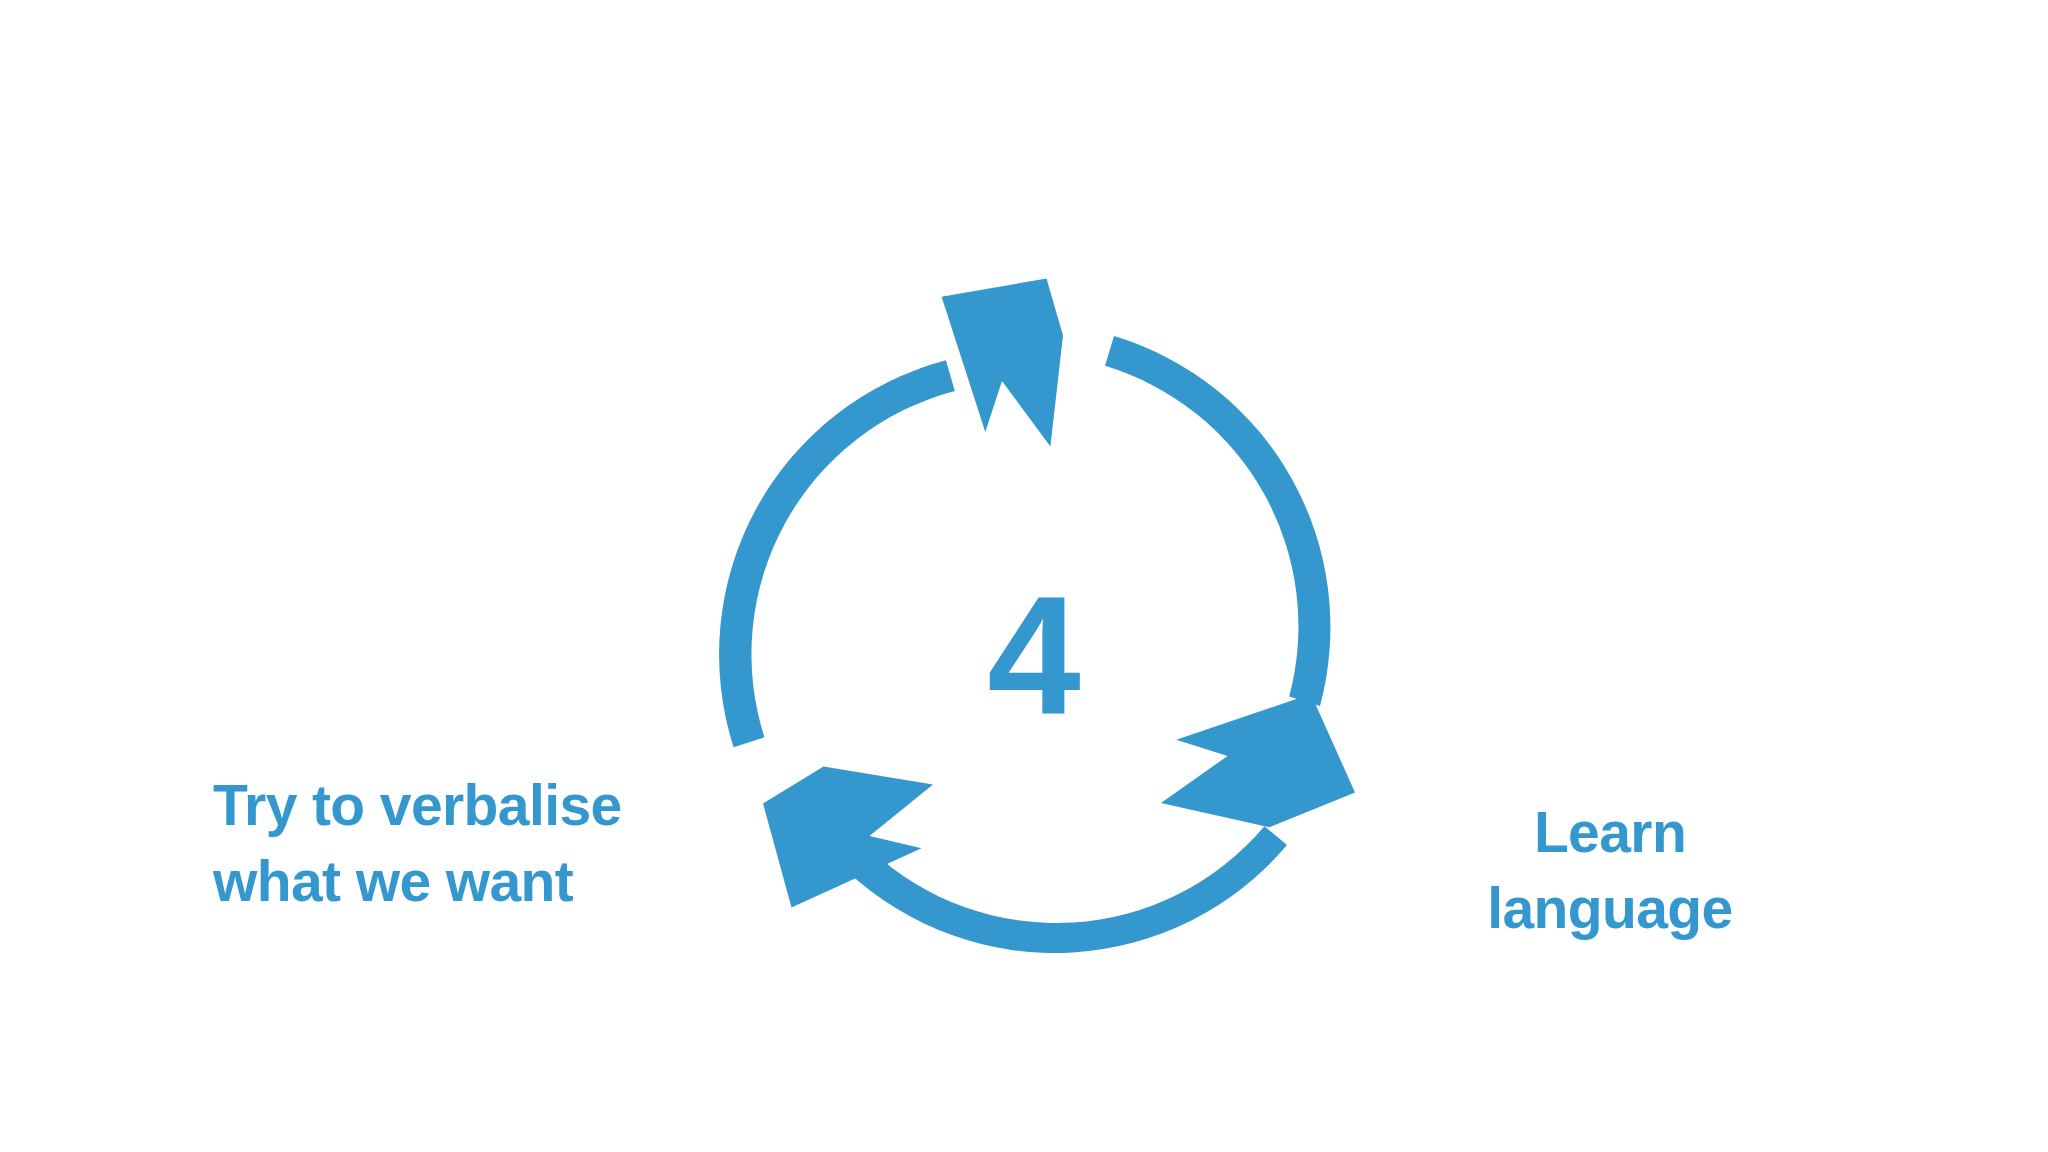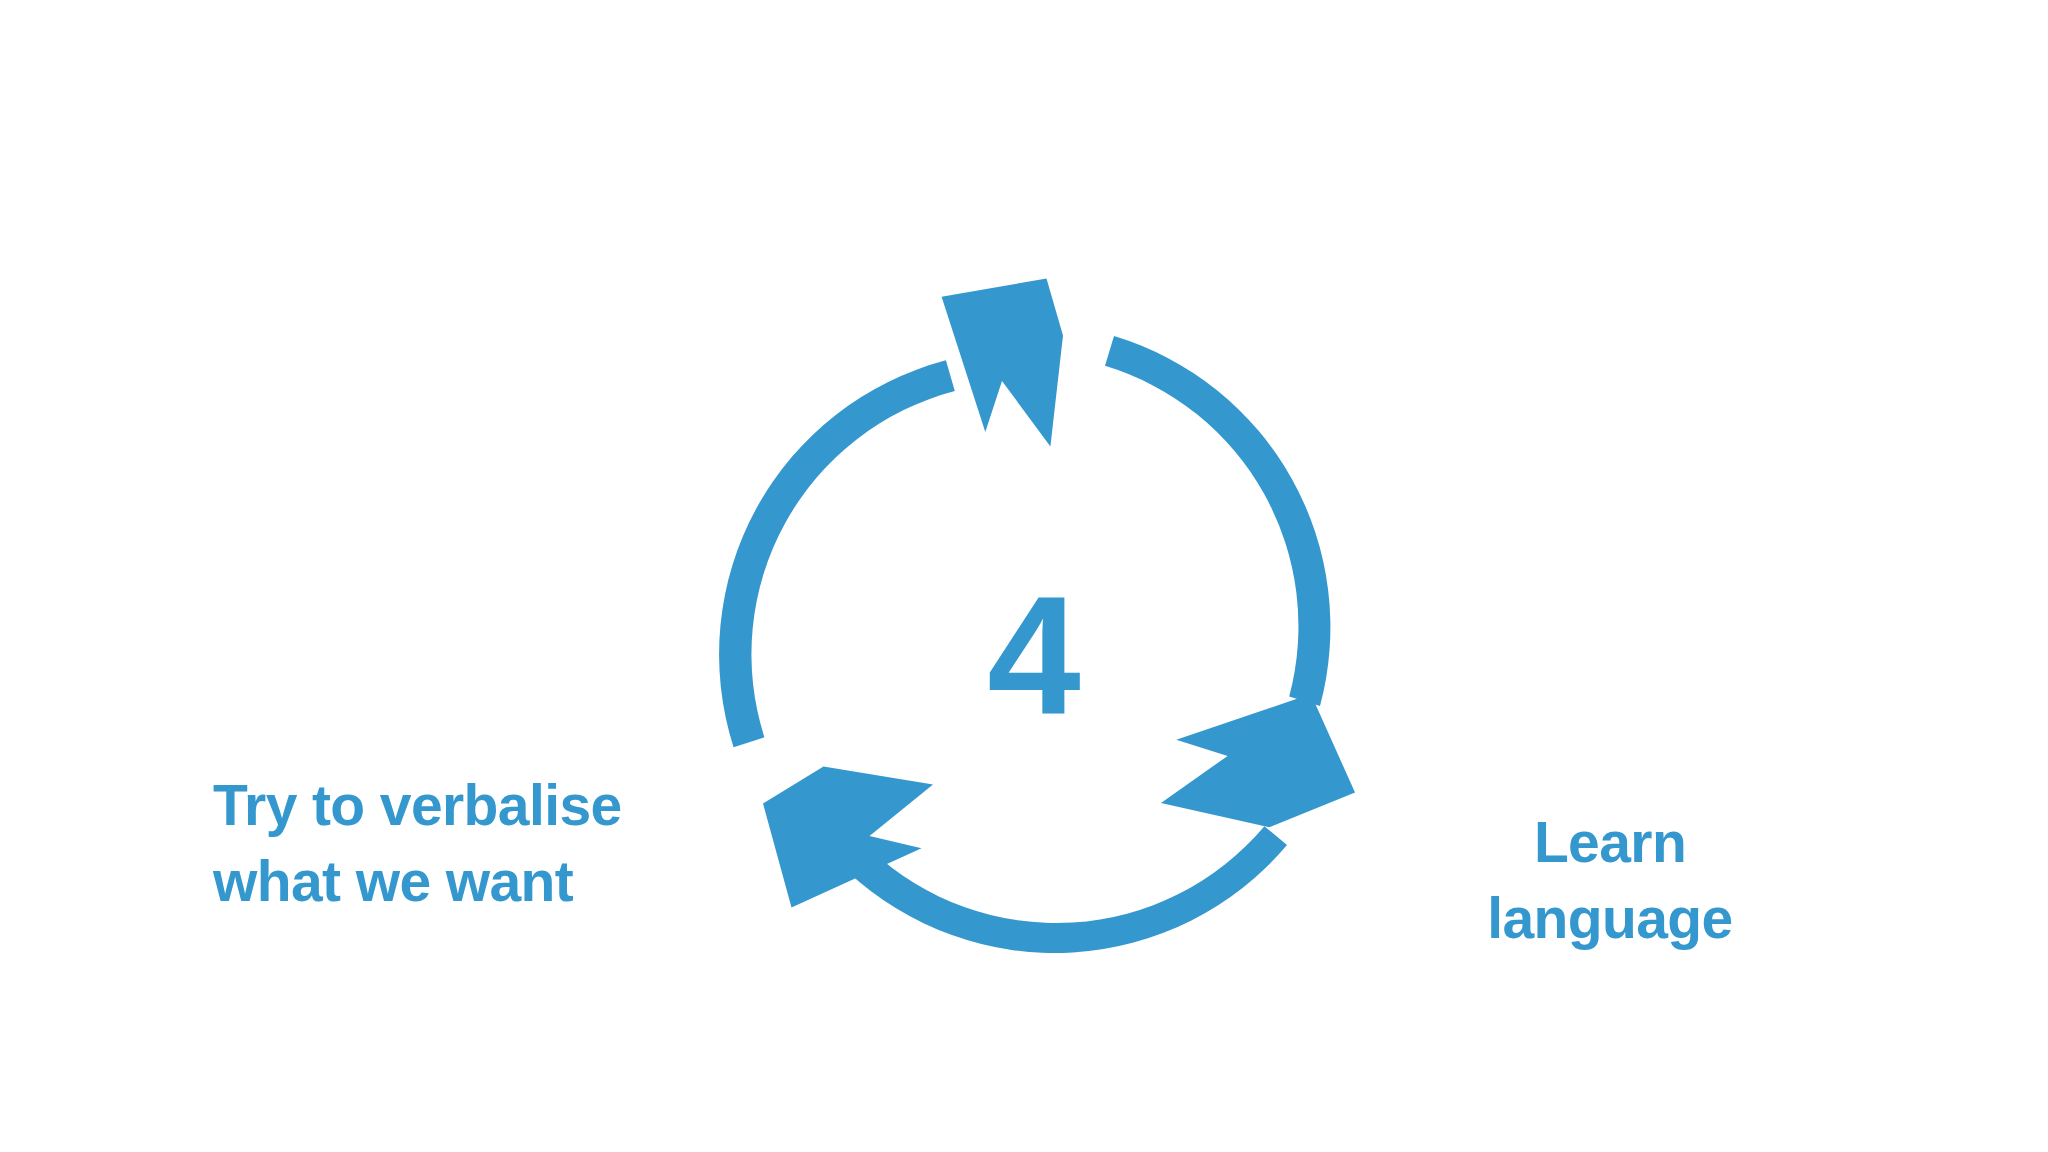--- a/index.html
+++ b/index.html
@@ -80,21 +80,20 @@
     margin-left: 17px;
   }
 
   #label-right {
     left: 1420px;
     top: 795px;
     width: 380px;
     text-align: center;
     font-size: 57px;
     letter-spacing: -0.6px;
-    margin-top: 10px;
   }
 </style>
 </head>
 <body>
 
 <div id="stage">
 
   <svg id="cycle-svg" viewBox="0 0 2048 1152" aria-hidden="true">
     <g>
 

